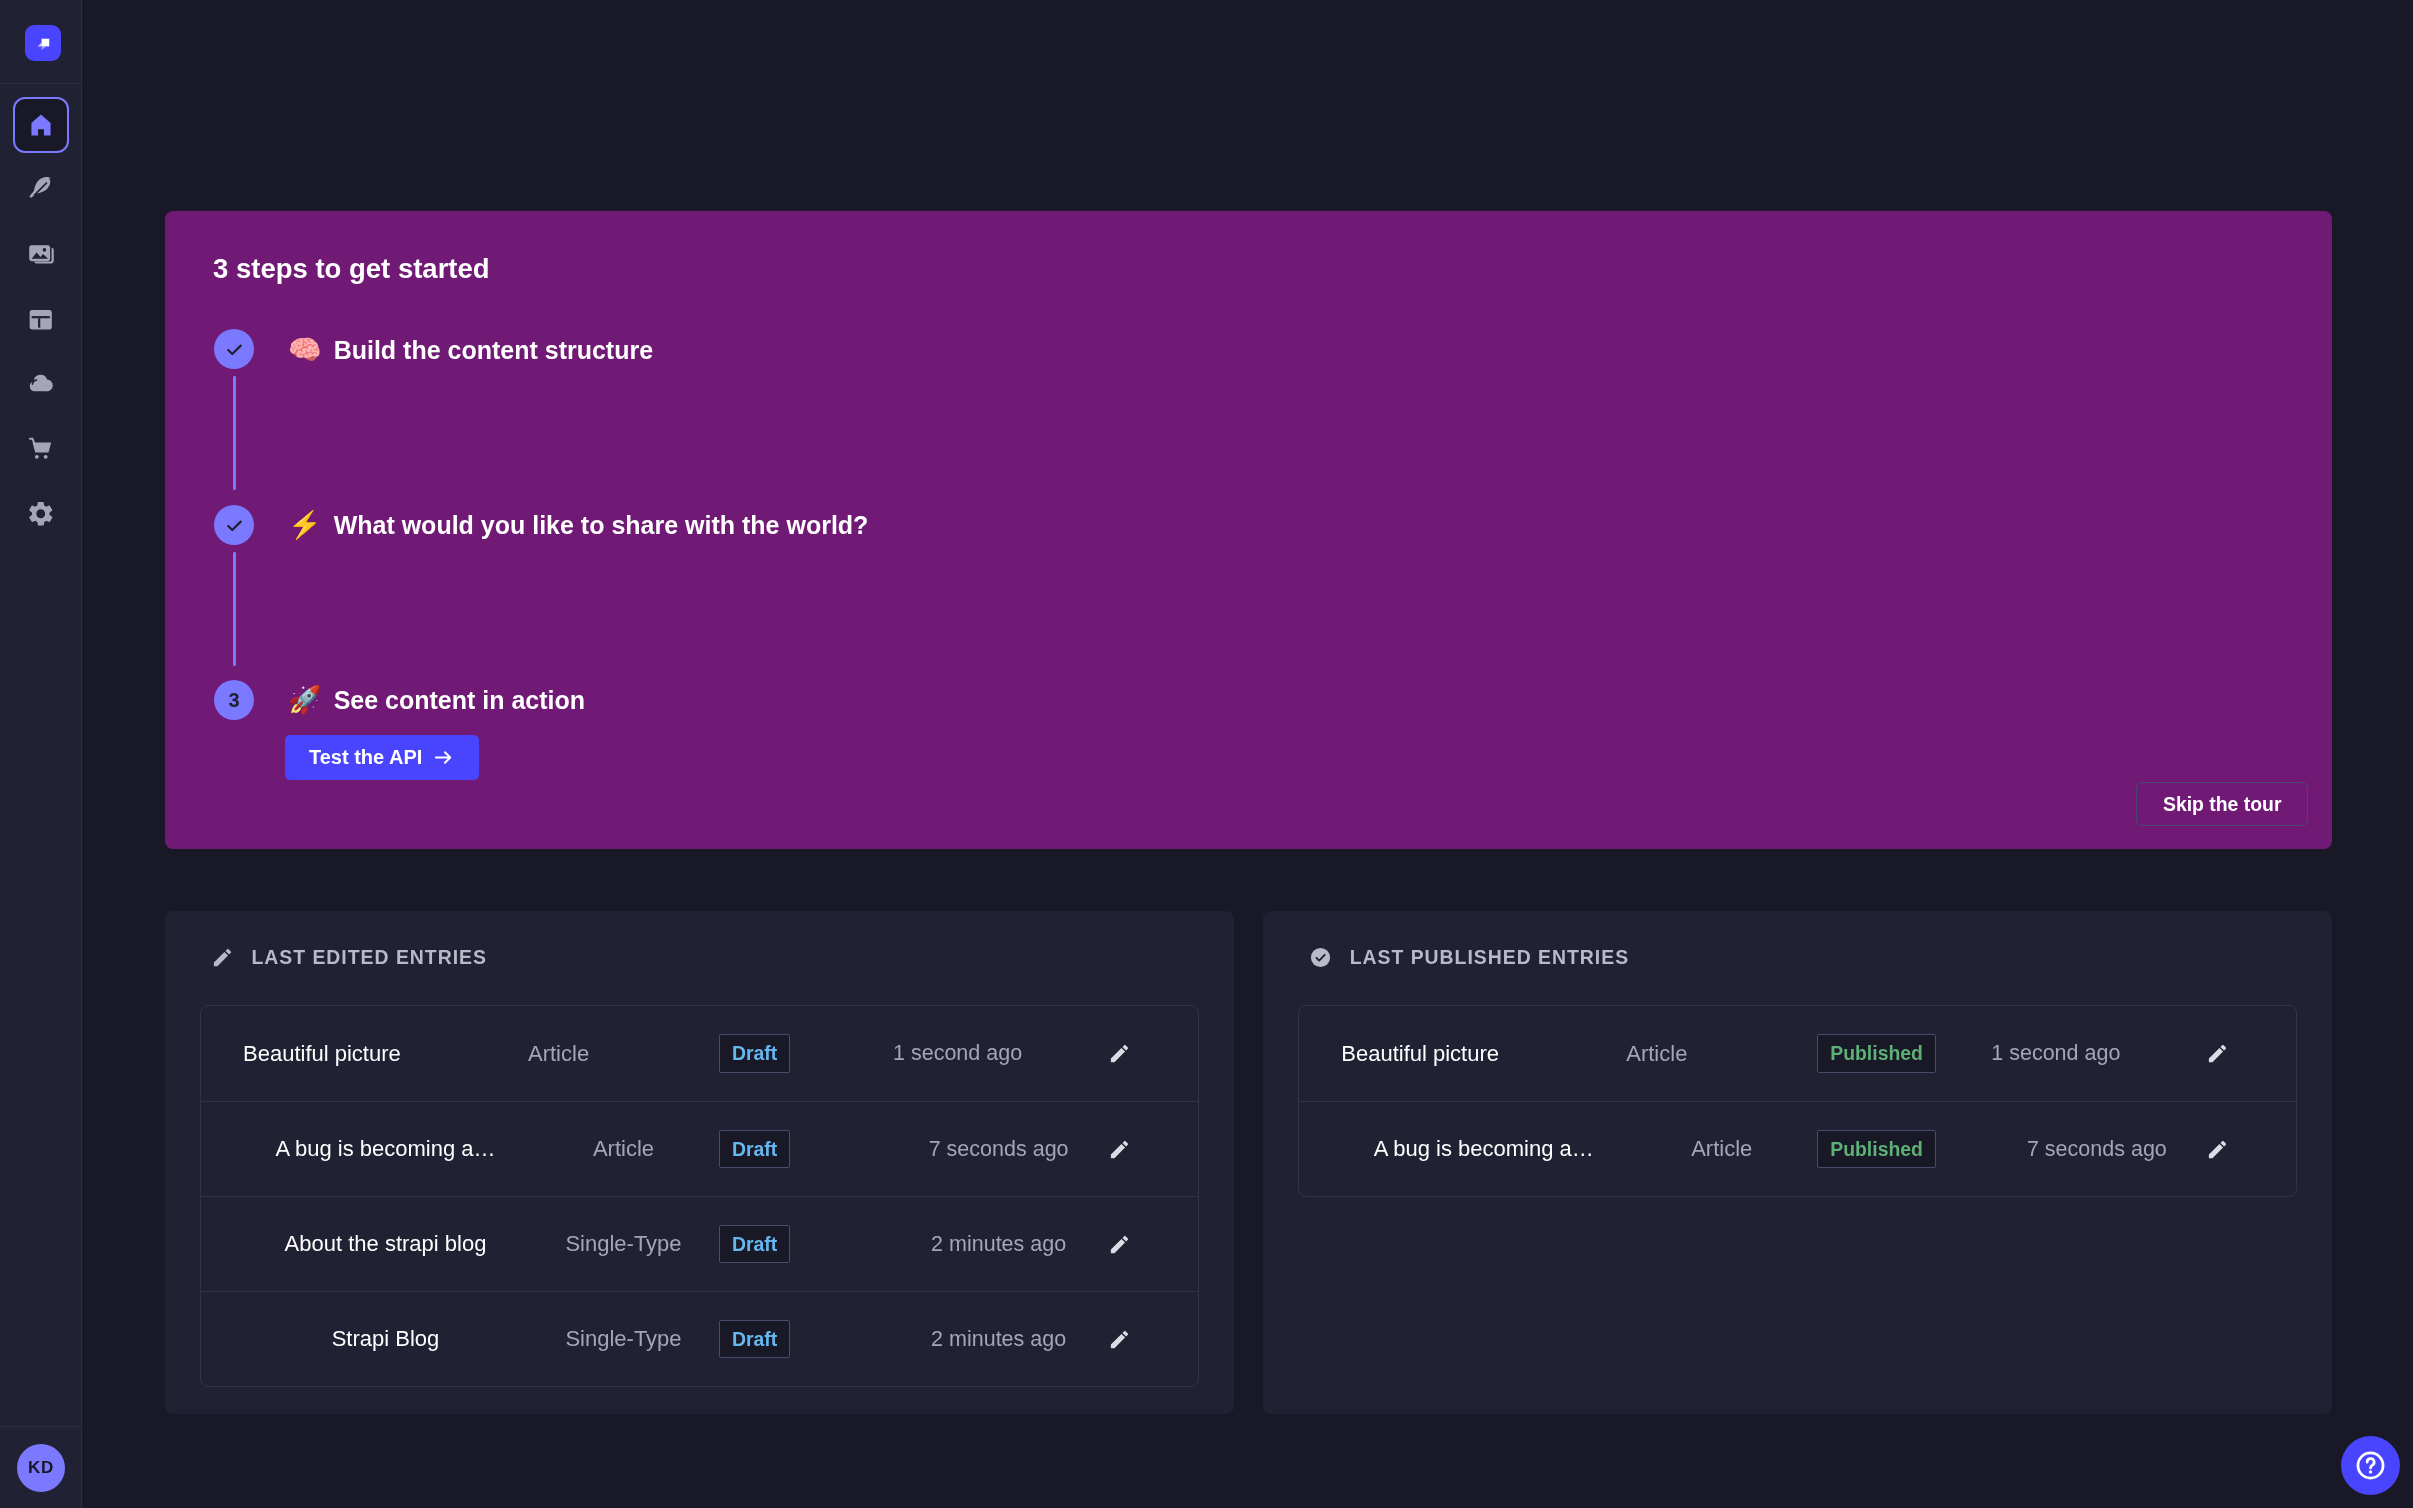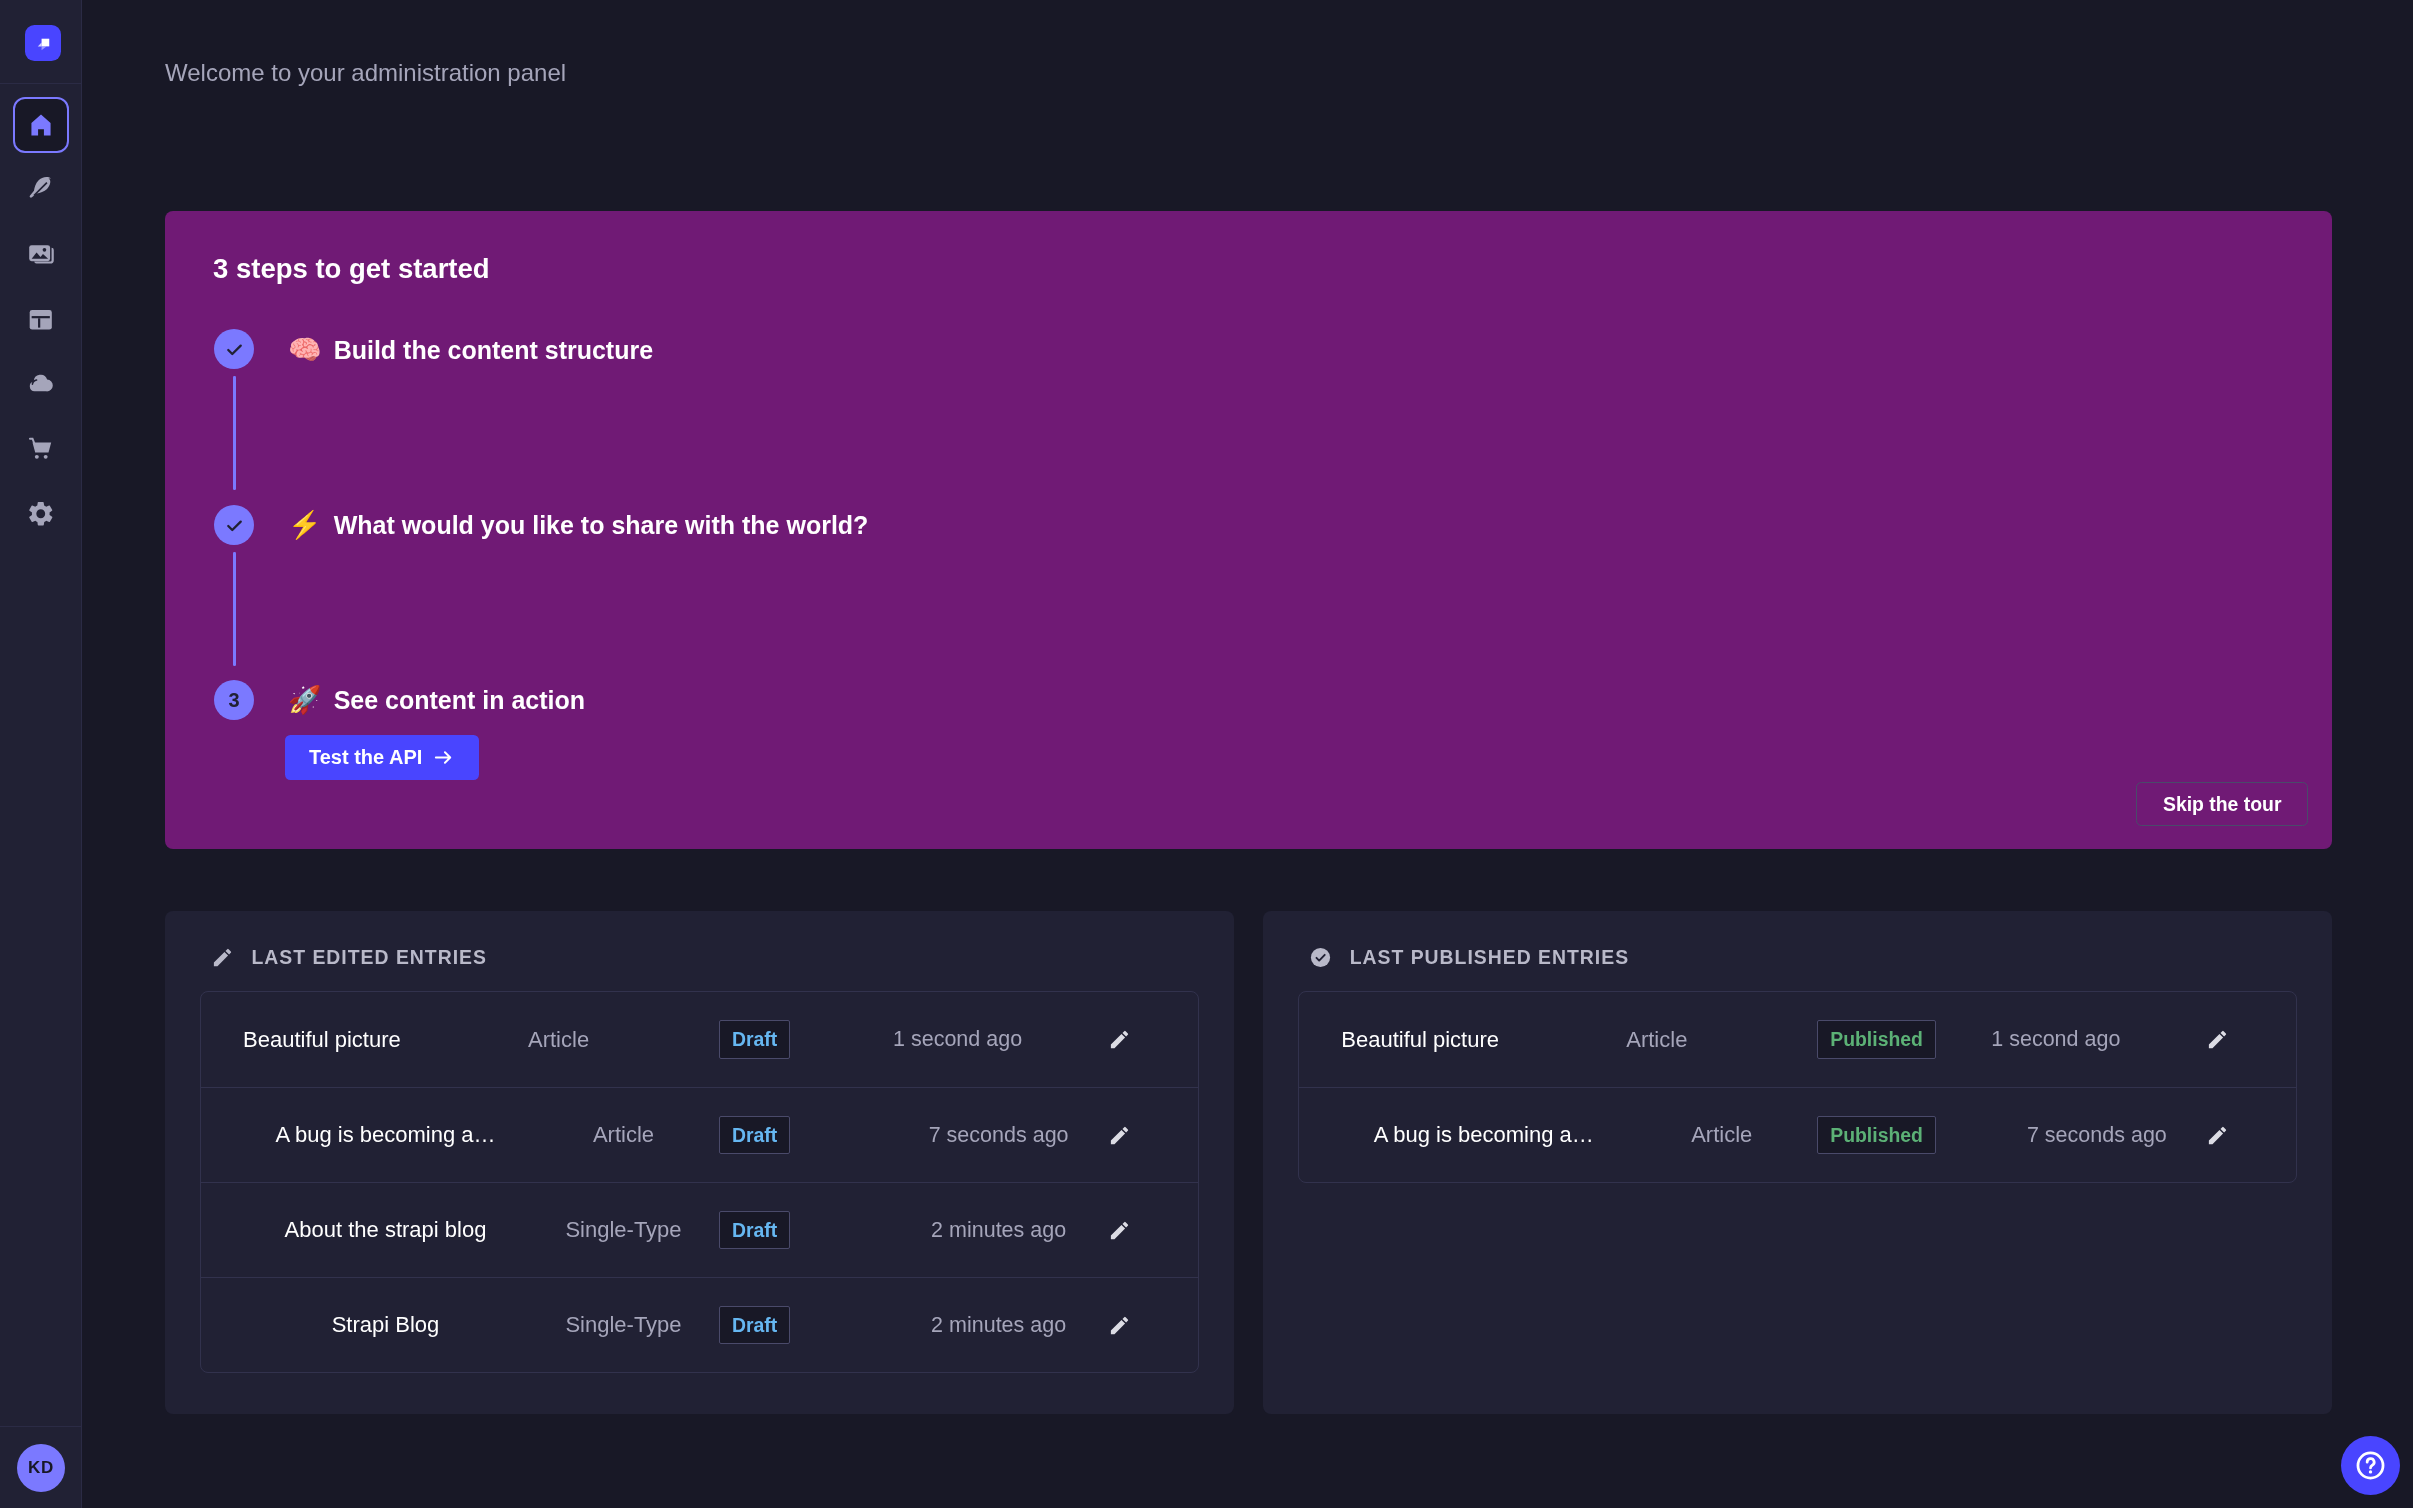--- a/index.html
+++ b/index.html
@@ -83,21 +83,21 @@
   .tables-row { position:absolute; left:83px; top:911px; width:2167px; display:flex; gap:29.5px; }
   .table-panel {
     background:#212134; border-radius:8px; height:503px; flex:1; position:relative;padding-left:15px;
   }
   .panel-header {
     position:absolute; left:46px; top:35px; display:flex; align-items:center; gap:17.4px;
   }
   .panel-header svg { width:23px; height:23px; }
   .panel-title { font-size:19.4px; font-weight:600; letter-spacing:1px; color:#b9b9c9; }
   .entries-box {
-    position:absolute; left:35px; right:35px; top:80px;
+    position:absolute; left:35px; right:35px; top:94px;
     border:1.3px solid #32324d; border-radius:8px; overflow:hidden;
   }
   .entry-row {
     height:95px; display:grid;
     grid-template-columns:285px 191px 174px 1fr 29.5px;
     align-items:center; padding:0 64px 0 42px;
   }
   .entry-row + .entry-row { border-top:1.3px solid #32324d;text-align:center; }
   .entry-title { font-size:22px; font-weight:500; color:#ffffff; white-space:nowrap; }
   .entry-type { font-size:22px; color:#a5a5ba; }
@@ -186,21 +186,20 @@
 
   <div class="footer-divider"></div>
   <div class="avatar">
     <span>KD</span>
   </div>
 </aside>
 
 <main class="main">
 
   <header class="page-header">
-    <p class="page-subtitle">Welcome to your administration panel</p>
   </header>
 
   <section class="onboarding">
     <h2 class="onboarding-title">3 steps to get started</h2>
 
     <div class="step-circle s1">
       <svg viewBox="0 0 24 24">
         <path d="M5.5 12.5l4.2 4.2L18.5 8" stroke="#212134" stroke-width="2.4" fill="none" stroke-linecap="round" stroke-linejoin="round"></path>
       </svg>
     </div>

